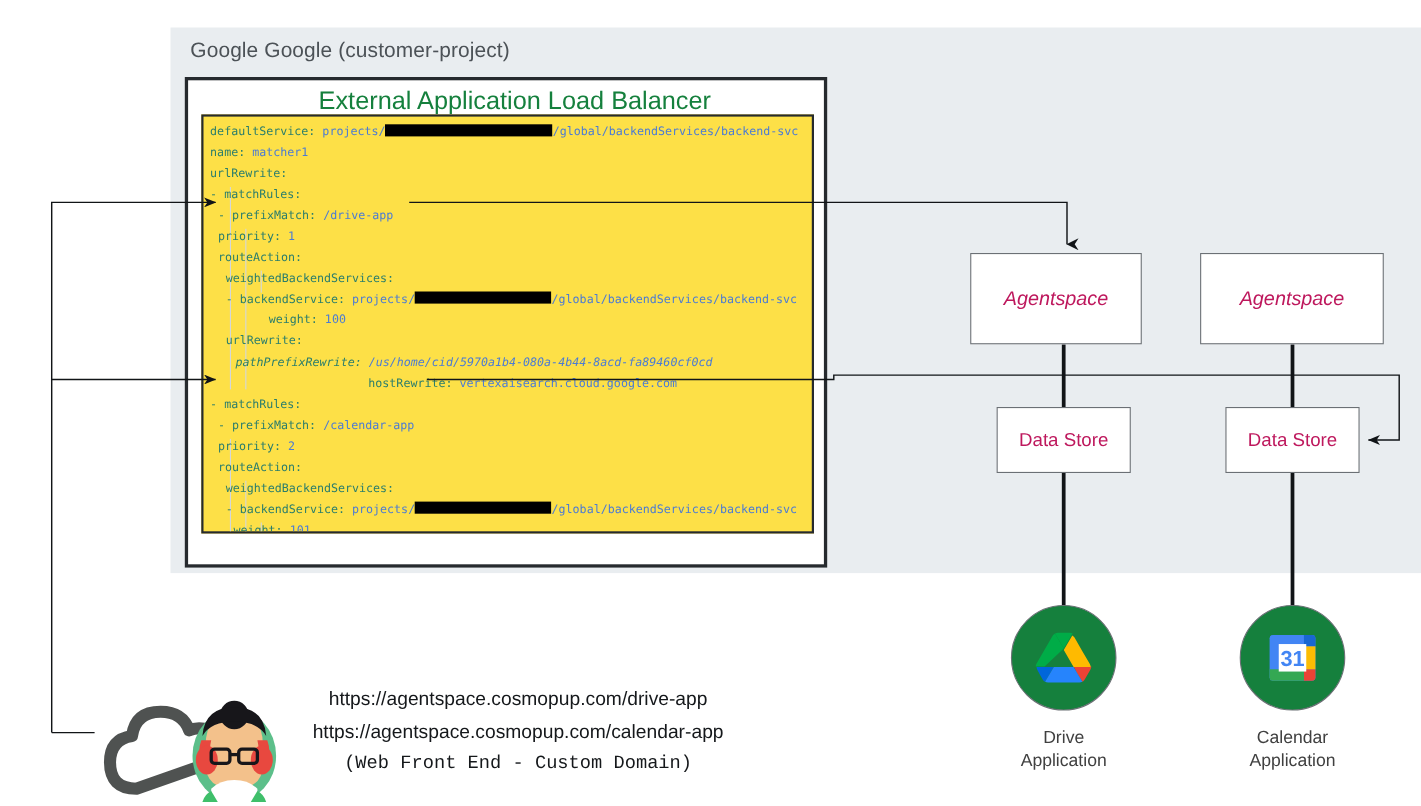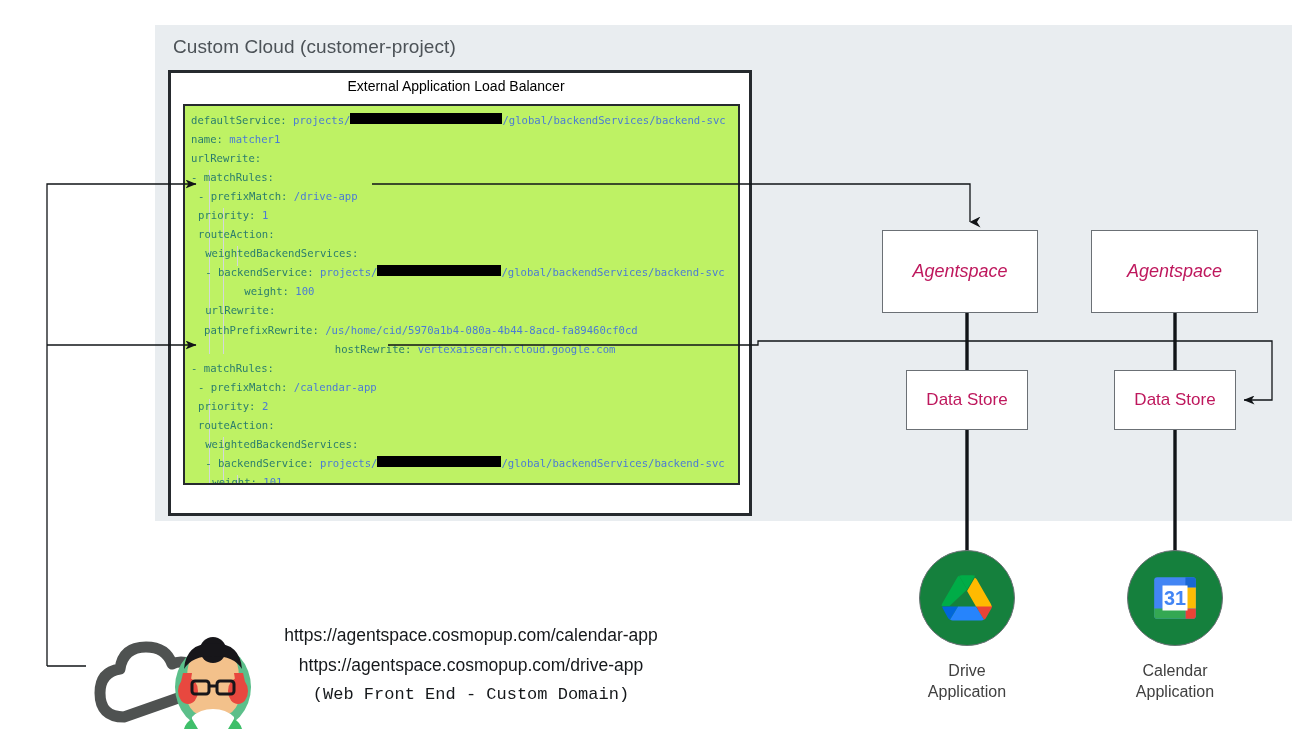--- a/index.html
+++ b/index.html
@@ -39,34 +39,34 @@
   
   #lb-box {
     position: absolute;
     left: 168px; top: 70px;
     width: 584px; height: 446px;
     background: #ffffff;
     border: 3px solid #262a2e;
   }
   #lb-title {
     position: absolute;
-    left: 164px; top: 78px;
+    left: 176px; top: 78px;
     width: 584px;
     text-align: center;
-    font-size: 14px;
-    color: #000000;
+    font-size: 23px;
+    color: #15803d;
     white-space: nowrap;
   }
 
   
   #code-block {
     position: absolute;
     left: 183px; top: 104px;
     width: 557px; height: 381px;
-    background: #bef264;
+    background: #fde047;
     border: 2px solid #262a2e;
     overflow: hidden;
     padding: 5px 0 0 0;
   }
   .code-line {
     font-family: "DejaVu Sans Mono", "Liberation Mono", monospace;
     font-size: 10.6px;
     line-height: 19.05px;
     white-space: pre;
     color: #33806e;
@@ -134,21 +134,21 @@
   #url-block .sub { font-size: 17px; font-family: Liberation Mono, monospace; }
 
   svg { position: absolute; left: 0; top: 0; overflow: visible; }
 </style>
 </head>
 <body>
 
 <div id="stage">
 
   <div id="cloud-panel"></div>
-  <div id="cloud-panel-title">Custom Cloud (customer-project)</div>
+  <div id="cloud-panel-title">Google Google (customer-project)</div>
 
   <div id="lb-box"></div>
   <div id="lb-title">External Application Load Balancer</div>
 
   <div id="code-block">
     <div class="guide" style="left:24px; top:64px;  height:184px;"></div>
     <div class="guide" style="left:38px; top:102px; height:146px;"></div>
     <div class="guide" style="left:52px; top:140px; height:20px;"></div>
     <div class="guide" style="left:24px; top:293px; height:150px;"></div>
     <div class="guide" style="left:38px; top:331px; height:112px;"></div>
@@ -158,21 +158,21 @@
         <div class="code-line" style="padding-left: 6px;"><span class="k">name: </span><span class="v">matcher1</span></div>
         <div class="code-line" style="padding-left: 6px;"><span class="k">urlRewrite:</span></div>
         <div class="code-line" style="padding-left: 6px;"><span class="k">- matchRules:</span></div>
         <div class="code-line" style="padding-left: 13.1px;"><span class="k">- prefixMatch: </span><span class="v">/drive-app</span></div>
         <div class="code-line" style="padding-left: 13.1px;"><span class="k">priority: </span><span class="v">1</span></div>
         <div class="code-line" style="padding-left: 13.1px;"><span class="k">routeAction:</span></div>
         <div class="code-line" style="padding-left: 20.2px;"><span class="k">weightedBackendServices:</span></div>
         <div class="code-line" style="padding-left: 20.2px;"><span class="k">- backendService: </span><span class="v">projects/</span><span class="redact" style="width: 124px;">&nbsp;</span><span class="v">/global/backendServices/backend-svc</span></div>
         <div class="code-line" style="padding-left: 27.3px; margin-left: 32px;"><span class="k">weight: </span><span class="v">100</span></div>
         <div class="code-line" style="padding-left: 20.2px;"><span class="k">urlRewrite:</span></div>
-        <div class="code-line" style="padding-left: 19px;"><span class="k">pathPrefixRewrite: </span><span class="v">/us/home/cid/5970a1b4-080a-4b44-8acd-fa89460cf0cd</span></div>
+        <div class="code-line" style="padding-left: 29px; font-style: italic;"><span class="k">pathPrefixRewrite: </span><span class="v">/us/home/cid/5970a1b4-080a-4b44-8acd-fa89460cf0cd</span></div>
         <div class="code-line" style="padding-left: 27.3px; text-align: center;"><span class="k">hostRewrite: </span><span class="v">vertexaisearch.cloud.google.com</span></div>
         <div class="code-line" style="padding-left: 6px;"><span class="k">- matchRules:</span></div>
         <div class="code-line" style="padding-left: 13.1px;"><span class="k">- prefixMatch: </span><span class="v">/calendar-app</span></div>
         <div class="code-line" style="padding-left: 13.1px;"><span class="k">priority: </span><span class="v">2</span></div>
         <div class="code-line" style="padding-left: 13.1px;"><span class="k">routeAction:</span></div>
         <div class="code-line" style="padding-left: 20.2px;"><span class="k">weightedBackendServices:</span></div>
         <div class="code-line" style="padding-left: 20.2px;"><span class="k">- backendService: </span><span class="v">projects/</span><span class="redact" style="width: 124px;">&nbsp;</span><span class="v">/global/backendServices/backend-svc</span></div>
         <div class="code-line" style="padding-left: 27.3px;"><span class="k">weight: </span><span class="v">101</span></div>
       </div>
   </div>
@@ -256,18 +256,18 @@
       <rect x="112" y="64" width="17" height="13" rx="3" fill="none" stroke="#17161a" stroke-width="3"></rect>
       <rect x="137" y="64" width="17" height="13" rx="3" fill="none" stroke="#17161a" stroke-width="3"></rect>
       <line x1="129" y1="69" x2="137" y2="69" stroke="#17161a" stroke-width="3"></line>
       <path d="M112,100 q8,-8 21,-8 q13,0 21,8 l0,12 l-42,0 Z" fill="#ffffff"></path>
       <path d="M112,102 q-6,3 -8,10 l14,0 Z" fill="#3fbf6a"></path>
       <path d="M154,102 q6,3 8,10 l-14,0 Z" fill="#3fbf6a"></path>
     </g>
   </svg>
 
   <div id="url-block">
+    <div>https://agentspace.cosmopup.com/drive-app</div>
     <div>https://agentspace.cosmopup.com/calendar-app</div>
-    <div>https://agentspace.cosmopup.com/drive-app</div>
     <div class="sub">(Web Front End - Custom Domain)</div>
   </div>
 
 </div>
 
 </body></html>

